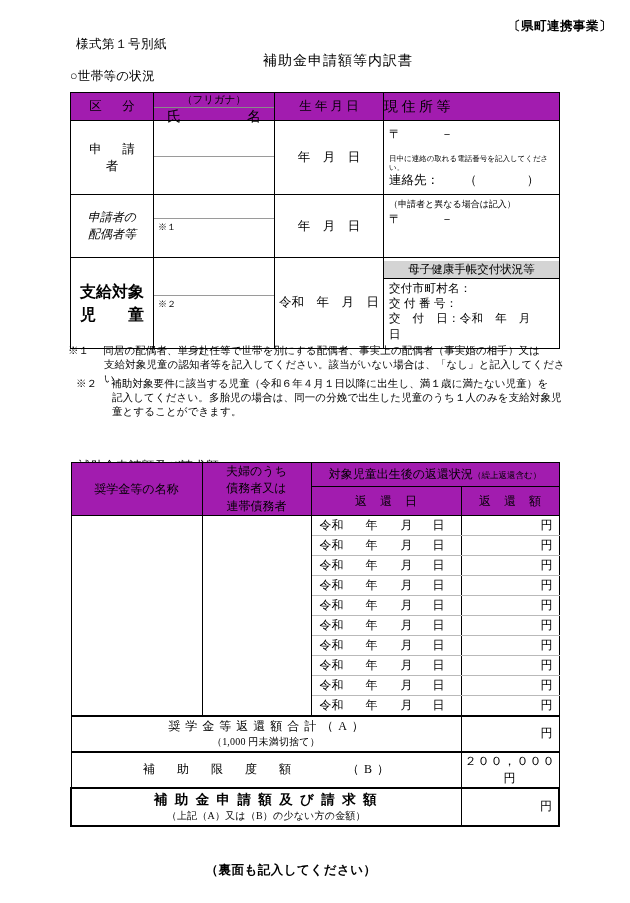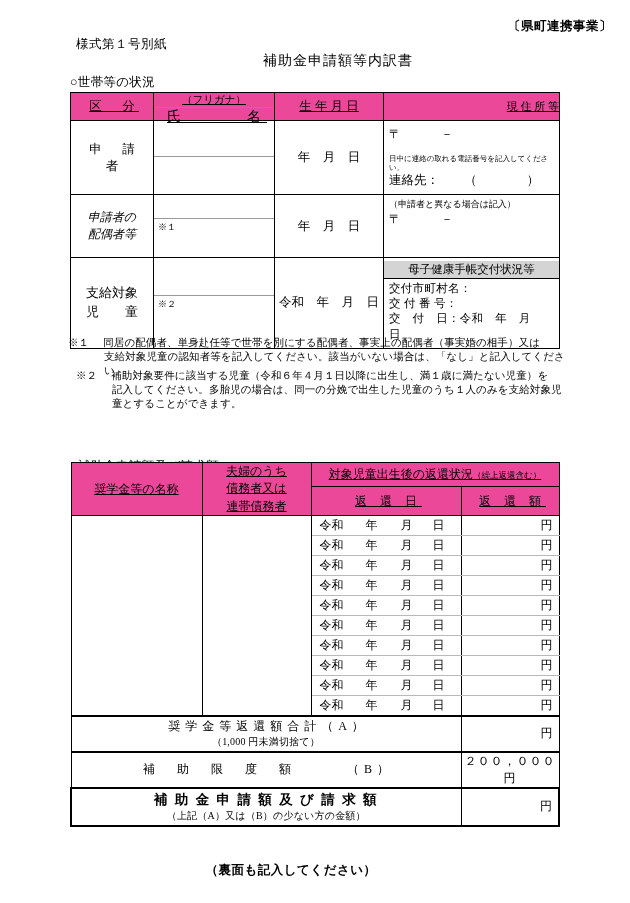--- a/index.html
+++ b/index.html
@@ -22,39 +22,39 @@
     position:absolute;top:36px;left:76px;
     font-size:12.5px;letter-spacing:.5px;
   }
   .doc-title{
     position:absolute;top:52px;left:0;width:630px;
     text-align:center;font-size:14px;letter-spacing:1px;padding-left:23px;
   }
   .sec-head{
     position:absolute;font-size:12.5px;letter-spacing:.3px;
   }
-  #sec1{top:74px;left:70px;text-align:right;}
+  #sec1{top:68px;left:70px;text-align:right;}
   #sec2{top:458px;left:70px;}
 
   
   table{border-collapse:collapse;position:absolute;}
   td,th{
     border:1px solid #000;
     font-weight:normal;
     font-size:12px;
     padding:0;
     vertical-align:middle;
   }
-  .shade{background:#ec4899;text-decoration:underline;}
+  .shade{background:#a21caf;}
   .ctr{text-align:center;}
 
   
   #t1{top:92px;left:70px;width:490px;}
   #t1 td{height:auto;}
-  .hdr-cell{height:27px;text-align:right;font-size:11px;}
+  .hdr-cell{height:27px;text-align:left;font-size:14px;}
   .furi-wrap{display:flex;flex-direction:column;height:27px;}
   .furi-top{flex:1;display:flex;align-items:center;justify-content:center;font-size:10.5px;border-bottom:1px solid #8a8a8a;}
   .furi-bot{flex:1;display:flex;align-items:center;justify-content:center;font-size:14px;letter-spacing:6px;padding-left:6px;}
 
   .kubun{width:78px;text-align:center;font-size:12.5px;letter-spacing:4px;padding-left:4px;}
   .namecell{width:120px;position:relative;}
   .name-split{height:100%;display:flex;flex-direction:column;}
   .name-upper{flex:1;border-bottom:1px solid #9a9a9a;}
   .name-lower{flex:1;display:flex;align-items:flex-start;padding:2px 0 0 4px;font-size:9px;}
   .dobcell{width:108px;text-align:center;font-size:12.5px;}
@@ -71,21 +71,21 @@
   }
   .mb-line{font-size:11.5px;line-height:1.32;letter-spacing:.3px;}
 
   
   .note{
     position:absolute;font-size:10.5px;line-height:1.32;
     letter-spacing:.1px;
   }
   #note1{top:336px;left:68px;width:558px;}
   #note2{top:369px;left:76px;width:558px;}
-  .note-body{display:block;padding-left:36px;text-indent:-36px;}
+  .note-body{display:block;padding-left:36px;text-indent:-36px;margin-top:8px;}
   .note-ind{padding-left:36px;display:block;text-indent:0;}
 
   
   #t2{top:462px;left:70px;width:490px;}
   #t2 td{font-size:12px;}
   .c-name{width:130px;}
   .c-deb{width:108px;}
   .c-date{width:144px;}
   .c-amt{width:auto;}
 
@@ -173,21 +173,21 @@
         </div>
       </td>
       <td class="dobcell">年　月　日</td>
       <td class="addrcell" style="vertical-align:top;">
         <div class="sub-note">（申請者と異なる場合は記入）</div>
         <div class="yubin">〒　　　－</div>
       </td>
     </tr>
 
     <tr style="height:62px;">
-      <td class="ctr" style="font-size:13px;line-height:1.45;">
+      <td class="ctr" style="font-size:16px;line-height:1.45;font-weight:bold;">
         <div>支給対象</div>
         <div>児　　童</div>
       </td>
       <td class="namecell">
         <div class="name-split">
           <div class="name-upper"></div>
           <div class="name-lower">※２</div>
         </div>
       </td>
       <td class="dobcell">令和　年　月　日</td>

